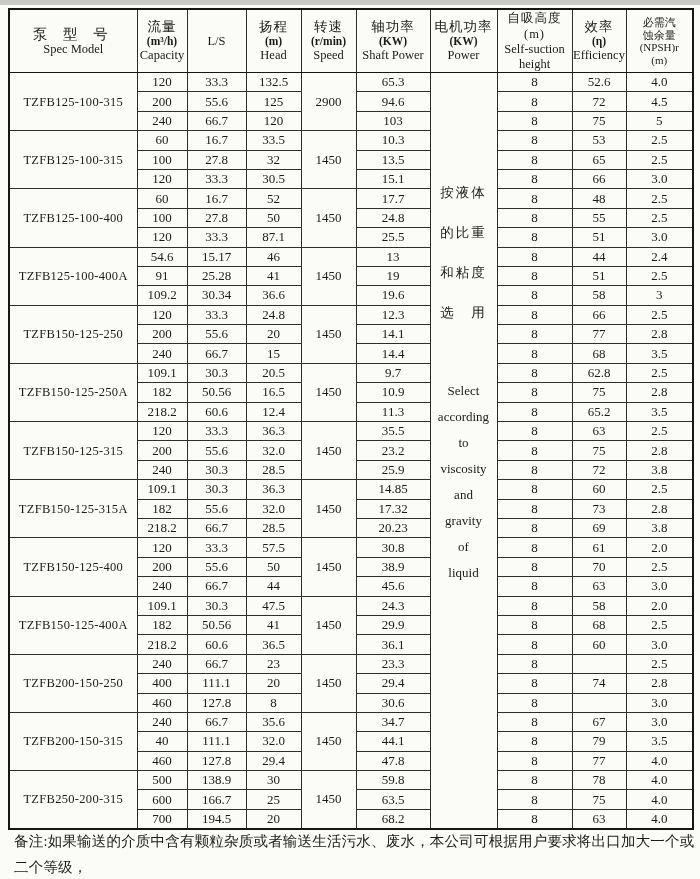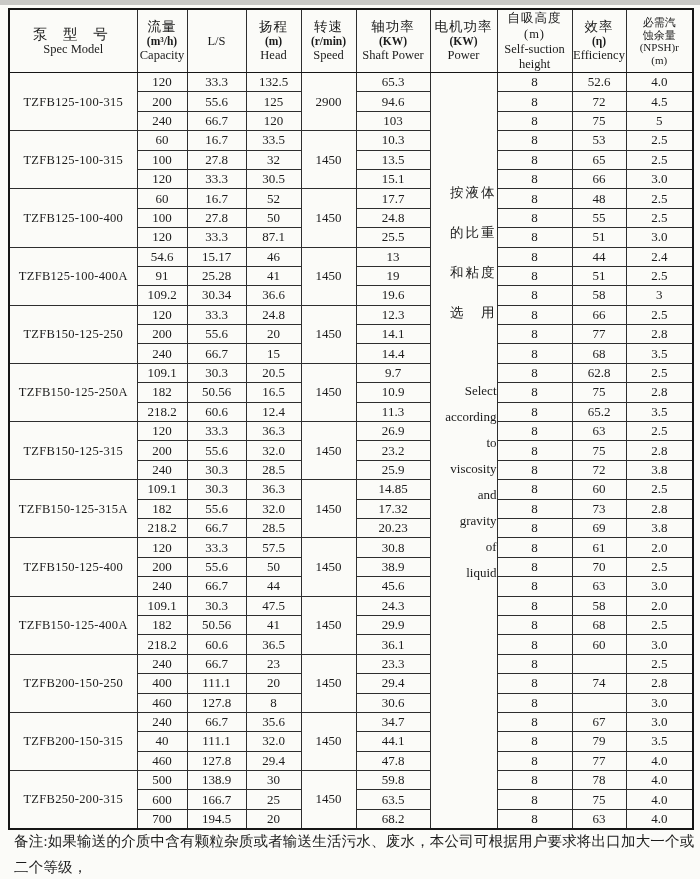--- a/index.html
+++ b/index.html
@@ -50,21 +50,21 @@
   .h-unit { font-size: 11.5px; line-height: 13px; font-family: "Liberation Serif", serif; font-weight: bold; }
   .h-en   { font-size: 12.5px; line-height: 15px; }
   .h-tight div { font-size: 11px; line-height: 12.5px; letter-spacing: 0; }
   th[data-name="col-header-model"] .h-zh { letter-spacing: 6px; font-size: 14.5px; text-align: center; }
 
   tbody tr { height: 19.4px; }
   tbody td { font-size: 13px; line-height: 18px; }
   td.model-cell { font-size: 12.5px; letter-spacing: 0.3px; margin-top: 46px; }
   td.speed-cell { font-size: 13px; }
 
-  td.motor-cell { vertical-align: top; text-align: right; }
+  td.motor-cell { vertical-align: top; }
   .motor-inner { padding-top: 100px; }
   .mzh { height: 40px; line-height: 40px; font-size: 13.5px; letter-spacing: 2px; }
   .mgap { height: 45px; }
   .men { height: 26px; line-height: 26px; font-size: 13px; }
 
   .footnote {
     position: absolute; left: 6px; top: 828px; width: 692px;
     font-size: 14.5px; line-height: 26px;
     letter-spacing: 0.2px;
     margin-left: 8px;
@@ -331,21 +331,21 @@
         <td data-name="self-suction-cell">8</td>
         <td data-name="efficiency-cell">65.2</td>
         <td data-name="npsh-cell">3.5</td>
       </tr>
       <tr data-name="table-row">
         <td class="model-cell" data-name="model-cell" rowspan="3">TZFB150-125-315</td>
         <td data-name="capacity-cell">120</td>
         <td data-name="ls-cell">33.3</td>
         <td data-name="head-cell">36.3</td>
         <td class="speed-cell" data-name="speed-cell" rowspan="3">1450</td>
-        <td data-name="shaft-power-cell">26.9</td>
+        <td data-name="shaft-power-cell">35.5</td>
         <td data-name="self-suction-cell">8</td>
         <td data-name="efficiency-cell">63</td>
         <td data-name="npsh-cell">2.5</td>
       </tr>
       <tr data-name="table-row">
         <td data-name="capacity-cell">200</td>
         <td data-name="ls-cell">55.6</td>
         <td data-name="head-cell">32.0</td>
         <td data-name="shaft-power-cell">23.2</td>
         <td data-name="self-suction-cell">8</td>

